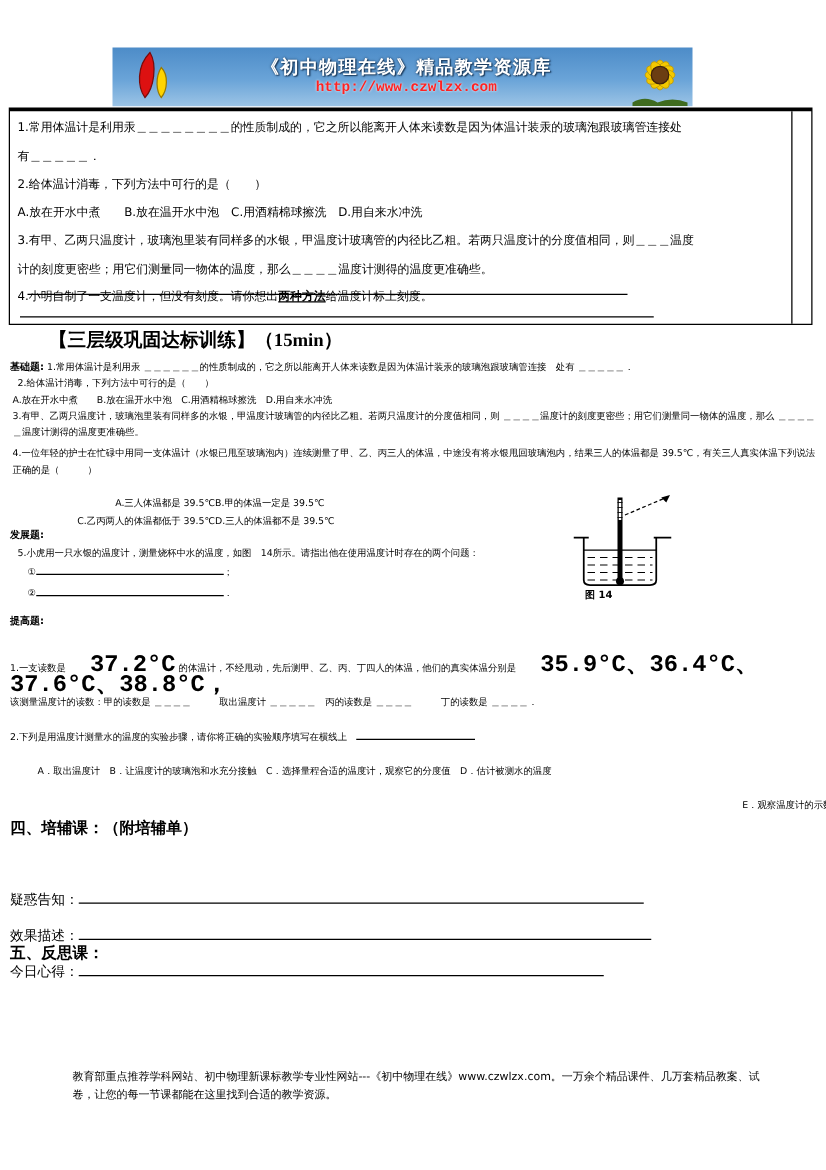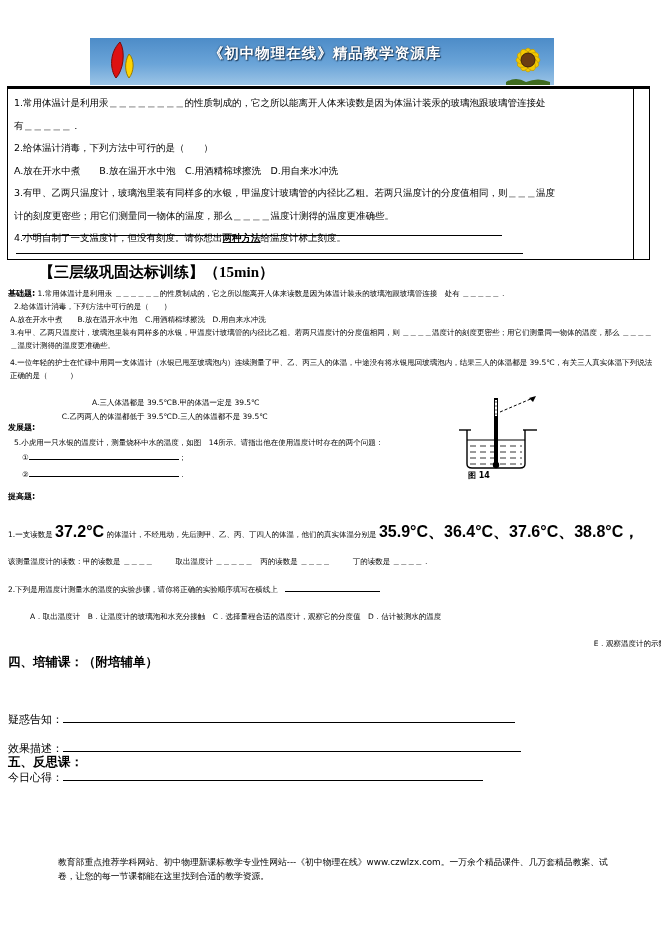--- a/index.html
+++ b/index.html
@@ -29,21 +29,21 @@
   
   .drill-heading{position:absolute;left:5px;top:263px;font-size:15px;font-weight:bold;white-space:nowrap;margin-left:34px;}
   .drill-heading .time{font-family:"Liberation Serif","DejaVu Serif",serif;}
   .sm{font-size:7.5px;line-height:12.5px;}
   .lbl{font-weight:bold;font-size:8px;}
   .blank{display:inline-block;border-bottom:1px solid #000;height:0.85em;vertical-align:baseline;}
   .opt-grid{position:absolute;left:14px;width:420px;font-size:7.5px;}
   .opt-grid .row{display:flex;margin-bottom:4px;text-align:right;}
   .opt-grid .row span{display:inline-block;}
   .opt-grid .c1{width:158px;}
-  .big-temp{font-weight:bold;font-size:16px;font-family:Liberation Sans, sans-serif;}
+  .big-temp{font-weight:bold;font-size:19px;font-family:Liberation Mono, monospace;margin-left:17px;}
 
   
   .sec-title{font-size:12.5px;font-weight:bold;white-space:nowrap;}
   .fill-row{font-size:11px;white-space:nowrap;}
   .fig-caption{position:absolute;left:468px;top:470px;font-size:8px;font-weight:bold;}
 
   .footer-text{position:absolute;left:58px;top:856px;width:552px;font-size:8.8px;line-height:13.5px;}
 </style>
 </head>
 <body>
@@ -51,20 +51,21 @@
 <div class="page">
 
   <div class="banner">
     <span class="abs" style="left:12px;top:2px;width:46px;height:43px;">
       <svg width="46" height="43" viewBox="0 0 46 43">
         <path d="M18 2 C7 13 8 30 14 38 C21 31 24 12 18 2 Z" fill="#dd1111" stroke="#7a0a0a" stroke-width="1"></path>
         <path d="M27 14 C22 22 23 33 27 38 C32 32 33 20 27 14 Z" fill="#ffd400" stroke="#9a7a00" stroke-width="1"></path>
       </svg>
     </span>
     <div class="banner-title">《初中物理在线》精品教学资源库</div>
+    <div class="banner-url">http://www.czwlzx.com</div>
     <span class="abs" style="right:2px;top:0px;width:50px;height:47px;">
       <svg width="50" height="47" viewBox="0 0 50 47">
         <g transform="translate(26,22)">
           <g fill="#f4c900" stroke="#b8960a" stroke-width="0.6">
             <ellipse rx="5" ry="12" transform="rotate(0)"></ellipse>
             <ellipse rx="5" ry="12" transform="rotate(30)"></ellipse>
             <ellipse rx="5" ry="12" transform="rotate(60)"></ellipse>
             <ellipse rx="5" ry="12" transform="rotate(90)"></ellipse>
             <ellipse rx="5" ry="12" transform="rotate(120)"></ellipse>
             <ellipse rx="5" ry="12" transform="rotate(150)"></ellipse>

